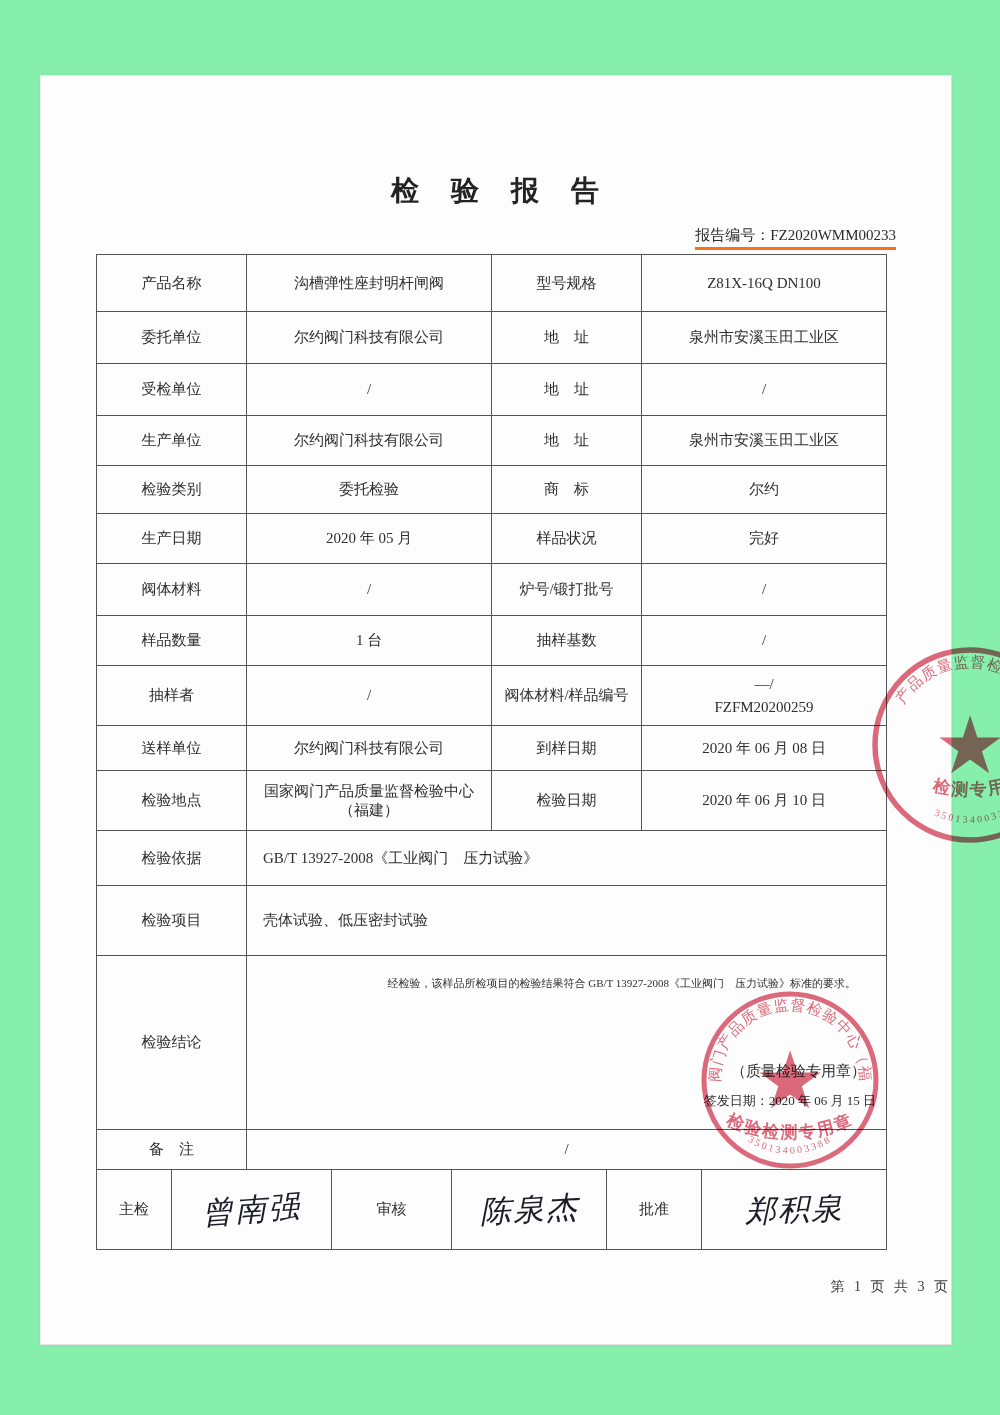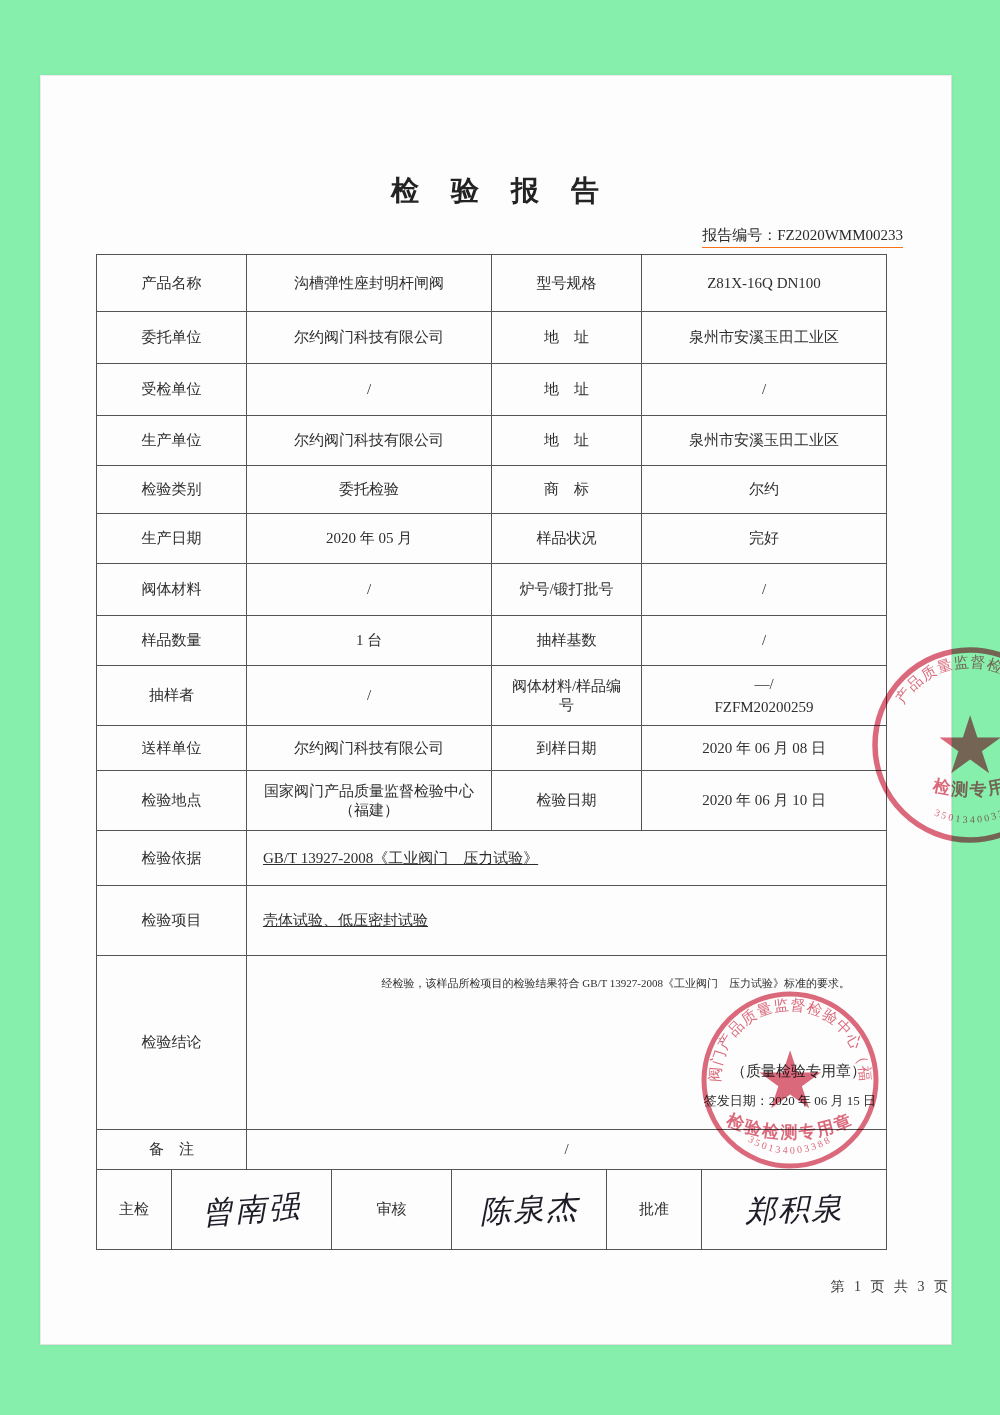--- a/index.html
+++ b/index.html
@@ -3,28 +3,28 @@
 <meta charset="utf-8">
 <style>
   html,body{margin:0;padding:0;background:#ffffff;}
   .screen{position:relative;width:1000px;height:1415px;overflow:hidden;background:#86efac;
           font-family:"Liberation Serif","DejaVu Serif",serif;color:#2e2e2e;}
   .page{position:absolute;left:40px;top:75px;width:910px;height:1268px;background:#fdfdfd;
         border:1px solid #ececec;border-right:1px solid #dcdcdc;border-bottom:1px solid #e2e2e2;
         box-shadow:0 0 3px rgba(0,0,0,0.05);}
   .doc-title{position:absolute;left:0;top:96px;width:100%;text-align:center;
              font-size:28px;font-weight:bold;color:#232323;letter-spacing:2px;}
-  .report-no{position:absolute;top:150px;right:48px;font-size:15px;color:#2b2b2b;
-             border-bottom:1px solid #f97316;padding-bottom:2px;}
+  .report-no{position:absolute;top:150px;right:55px;font-size:15px;color:#2b2b2b;
+             border-bottom:3px solid #f97316;padding-bottom:2px;}
   table{border-collapse:collapse;table-layout:fixed;}
   .main-table{position:absolute;left:55px;top:178px;width:790px;}
   .sig-table{position:absolute;left:55px;top:1093px;width:790px;border-radius:6px;}
   td{border:1px solid #545454;text-align:center;vertical-align:middle;
-     font-size:15px;color:#2e2e2e;padding:2px 16px;overflow:hidden;}
-  .wide-val{text-align:left;padding-left:16px;text-decoration:underline;}
+     font-size:15px;color:#2e2e2e;padding:2px 10px;overflow:hidden;}
+  .wide-val{text-align:left;padding-left:16px;}
   .concl-cell{position:relative;text-align:left;vertical-align:top;}
   .concl-text{padding:14px 20px 0 14px;font-size:11px;line-height:2.1;text-align:right;}
   .seal-note{position:absolute;right:20px;top:106px;font-size:15px;}
   .issue-date{position:absolute;right:10px;top:136px;font-size:13px;margin-left:32px;}
   .two-line div{line-height:1.5;}
   .footer{position:absolute;left:0;top:1202px;width:100%;text-align:right;
           font-size:14px;letter-spacing:3px;color:#3a3a3a;}
   .sig-name{display:inline-block;font-size:31px;color:#1d1d28;transform:rotate(-4deg);
             font-style:italic;letter-spacing:2px;}
   .stamp{position:absolute;mix-blend-mode:multiply;opacity:0.88;}

